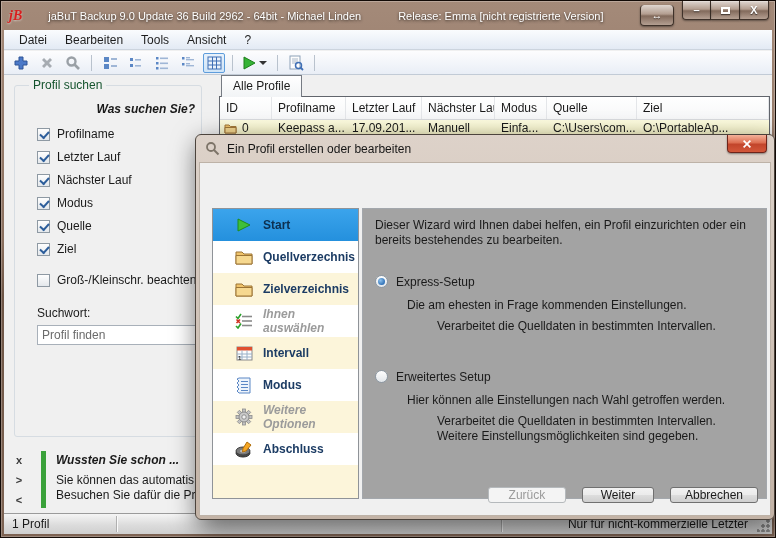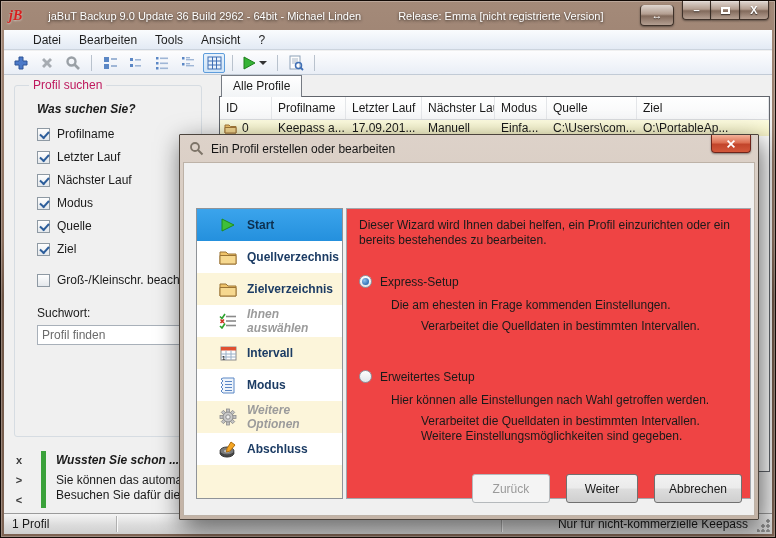--- a/index.html
+++ b/index.html
@@ -23,34 +23,34 @@
   .wbtn.flip { width:34px; border-radius:4px; height:21px; margin-top:4px; }
   .wgroup { display:flex; }
   .wgroup .wbtn { width:29px; border-radius:0; border-left-width:0; }
   .wgroup .wbtn:first-child { border-left-width:1px; border-radius:0 0 0 4px; }
   .wgroup .wbtn:last-child { border-radius:0 0 4px 0; }
   .glyph-max { width:9px; height:7px; border:2px solid #fff; box-shadow:0 1px 1px rgba(0,0,0,.5); }
 
   
   .client { position:absolute; left:3px; right:3px; top:29px; bottom:3px; background:#f0f0f0; }
 
-  .menubar { position:absolute; left:0; right:0; top:0; height:20px; background:linear-gradient(180deg,#fafcfe,#e3eaf4); border-bottom:1px solid #ccd4de; display:flex; align-items:center; padding-left:20px; }
+  .menubar { position:absolute; left:0; right:0; top:0; height:20px; background:linear-gradient(180deg,#fafcfe,#e3eaf4); border-bottom:1px solid #ccd4de; display:flex; align-items:center; padding-left:6px; }
   .menu-item { padding:2px 9px; color:#1e1e1e; }
 
   .toolbar { position:absolute; left:0; right:0; top:21px; height:24px; background:linear-gradient(180deg,#fdfdfe,#e9eef6); border-bottom:1px solid #c2cbd6; display:flex; align-items:center; padding-left:6px; gap:4px; }
   .tbtn { width:22px; height:20px; display:flex; align-items:center; justify-content:center; }
   .tbtn.active { border:1px solid #5e9ddc; background:linear-gradient(180deg,#e8f2fc,#cfe4f7); border-radius:2px; }
   .tsep { width:1px; height:16px; background:#b9c2cd; margin:0 3px; }
   .dd-arrow { width:0; height:0; border-left:4px solid transparent; border-right:4px solid transparent; border-top:4px solid #333; margin-left:3px; }
 
   
   .groupbox { position:absolute; left:10px; top:55px; width:188px; height:352px; border:1px solid #d6dce2; border-radius:3px; }
-  .groupbox-title { position:absolute; left:14px; top:-8px; background:#f0f0f0; padding:0 4px; color:#be185d; }
+  .groupbox-title { position:absolute; left:14px; top:-8px; background:#f0f0f0; padding:0 4px; color:#14532d; }
   .gb-content { padding:16px 6px 0 22px; }
-  .question { font-weight:bold; font-style:italic; margin-bottom:11px; }
+  .question { font-weight:bold; font-style:italic; margin-bottom:11px;text-align:right; }
   .cb-row { display:flex; align-items:center; gap:7px; margin-bottom:9px; height:14px; }
   .cb-row.gap-top { margin-top:17px; }
   .checkbox { position:relative; width:13px; height:13px; border:1px solid #8e99a3; background:linear-gradient(180deg,#fefefe,#e4e8ec); flex:0 0 auto; }
   .checkbox.checked::after { content:""; position:absolute; left:2px; top:2px; width:7px; height:4px; border-left:2px solid #2d5e9b; border-bottom:2px solid #2d5e9b; transform:rotate(-48deg); }
   .suchwort-label { margin-top:19px; }
   .search-input { margin-top:5px; width:164px; height:20px; border:1px solid #a8b0b9; background:#fff; font:inherit; color:#6b6b6b; padding:0 4px; }
 
   
   .tips-ctrl { position:absolute; width:14px; text-align:center; font-weight:bold; color:#3a3a3a; font-size:11px; }
   .tips-bar { position:absolute; left:37px; top:421px; width:5px; height:57px; background:#3aa13a; }
@@ -75,49 +75,49 @@
   .sb-right { position:absolute; right:24px; top:3px; }
   .grip { position:absolute; right:2px; bottom:2px; width:13px; height:13px;
     background:radial-gradient(circle 1.5px at 11px 2px,#8a8a8a 1.5px,transparent 2px),
                radial-gradient(circle 1.5px at 11px 7px,#8a8a8a 1.5px,transparent 2px),
                radial-gradient(circle 1.5px at 6px 7px,#8a8a8a 1.5px,transparent 2px),
                radial-gradient(circle 1.5px at 11px 12px,#8a8a8a 1.5px,transparent 2px),
                radial-gradient(circle 1.5px at 6px 12px,#8a8a8a 1.5px,transparent 2px),
                radial-gradient(circle 1.5px at 1px 12px,#8a8a8a 1.5px,transparent 2px); }
 
   
-  .dialog { position:absolute; left:178px; top:133px; width:580px; height:386px; z-index:10;
-    background:linear-gradient(180deg,#ddd2c9,#c3b3a6); border:1px solid #4c443d; border-radius:1px;
+  .dialog { position:absolute; left:194px; top:133px; width:580px; height:386px; z-index:10;
+    background:linear-gradient(180deg,#ddd2c9,#c3b3a6); border:1px solid #4c443d; border-radius:6px;
     box-shadow:3px 8px 26px rgba(0,0,0,.6); }
   .dlg-titlebar { position:absolute; left:0; top:0; right:0; height:27px; display:flex; align-items:center; padding-left:9px; }
   .dlg-title { margin-left:7px; color:#151515; }
   .dlg-close { position:absolute; right:7px; top:0px; width:40px; height:18px; border:1px solid #6e241a; border-top:none; border-radius:0 0 4px 4px;
     background:linear-gradient(180deg,#f3b29a,#dd6f52 45%,#c2452b 55%,#d3573a); display:flex; align-items:center; justify-content:center;
     box-shadow:0 1px 2px rgba(0,0,0,.4); }
   .dlg-client { position:absolute; left:3px; right:3px; top:27px; bottom:3px; background:#f0f0f0; border:1px solid #bdb2a7; }
 
   .steps { position:absolute; left:12px; top:45px; width:147px; height:291px; border:1px solid #8f9398; background:#fcf5da; overflow:hidden; }
   .step { height:32px; display:flex; align-items:center; gap:9px; padding-left:21px; font-weight:bold; color:#1c3c64; background:#fff; }
   .step.alt { background:#fcf5da; }
   .step.selected { background:linear-gradient(180deg,#3ba4ec,#2490dd); color:#0d3050; }
   .step.disabled { color:#9b9b9b; font-style:italic; }
   .step .sicon { width:20px; height:20px; flex:0 0 auto; display:flex; align-items:center; justify-content:center; }
 
-  .panel { position:absolute; left:162px; top:45px; width:405px; height:291px; background:#ef4444; border:1px solid #a3a7ac; padding:9px 12px; }
+  .panel { position:absolute; left:162px; top:45px; width:405px; height:291px; background:#a3a3a3; border:1px solid #a3a7ac; padding:9px 12px; }
   .intro { line-height:15px; margin-bottom:27px; width:390px; }
   .opt-row { display:flex; align-items:flex-start; gap:8px; height:14px; }
   .radio { position:relative; width:13px; height:13px; border:1px solid #8e99a3; border-radius:50%; background:linear-gradient(180deg,#fdfdfd,#e2e6ea); flex:0 0 auto; }
   .radio.selected::after { content:""; position:absolute; left:2px; top:2px; width:7px; height:7px; border-radius:50%;
     background:radial-gradient(circle at 35% 35%,#8ec1ec,#2c6eb5 75%); }
   .desc1 { margin:9px 0 0 32px; }
   .desc2 { margin:7px 0 0 62px; width:310px; line-height:15px; }
   .opt-gap { margin-top:36px; }
 
   .dlg-buttons { position:absolute; right:12px; bottom:12px; display:flex; gap:16px; }
-  .btn { height:29px; border:1px solid #707070; border-radius:3px; font:inherit; padding:0 14px; min-width:72px;
+  .btn { height:16px; border:1px solid #707070; border-radius:3px; font:inherit; padding:0 14px; min-width:72px;
     background:linear-gradient(180deg,#f2f2f2,#ebebeb 48%,#dddddd 52%,#cfcfcf); color:#1a1a1a; }
   .btn.disabled { border-color:#b5b9bc; background:#f4f4f4; color:#9a9a9a; min-width:78px; }
 
   .nowrap { white-space:nowrap; }
 </style>
 </head>
 <body>
 
 <div class="window">
 
@@ -307,21 +307,21 @@
         <div class="td c4">Einfa...</div>
         <div class="td c5">C:\Users\com...</div>
         <div class="td c6">O:\PortableAp...</div>
       </div>
     </div>
 
     <div class="statusbar">
       <span class="sb-left">1 Profil</span>
       <div class="sb-div" style="left:112px"></div>
       <div class="sb-div" style="left:497px"></div>
-      <span class="sb-right">Nur für nicht-kommerzielle Keepass</span>
+      <span class="sb-right">Nur für nicht-kommerzielle Letzter</span>
       <div class="grip"></div>
     </div>
   </div>
 
   <div class="dialog">
     <div class="dlg-titlebar">
       <svg width="15" height="15">
           <circle cx="6" cy="6" r="4" fill="none" stroke="#7d7468" stroke-width="1.8"></circle>
           <line x1="9" y1="9" x2="13.5" y2="13.5" stroke="#7d7468" stroke-width="2"></line>
         </svg>

